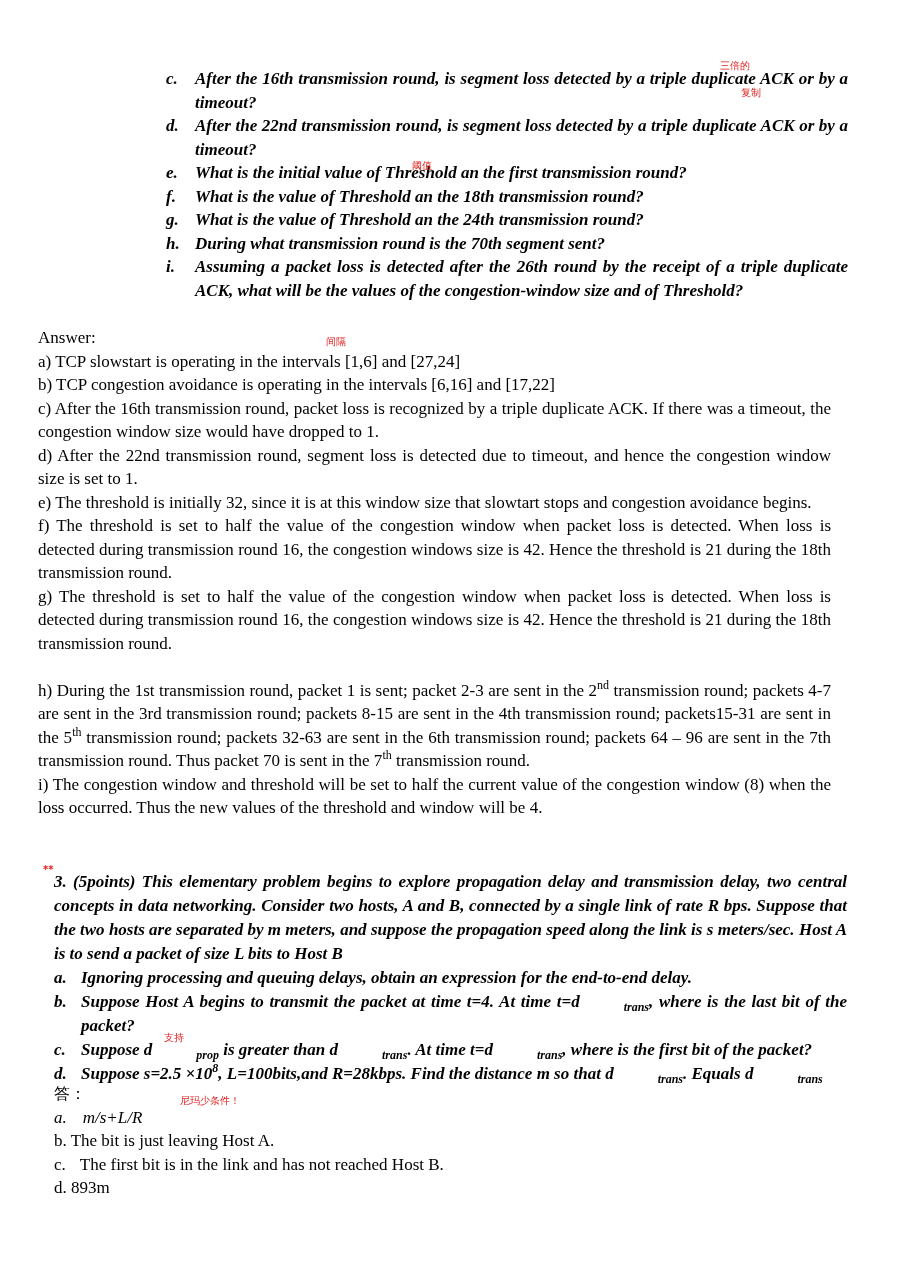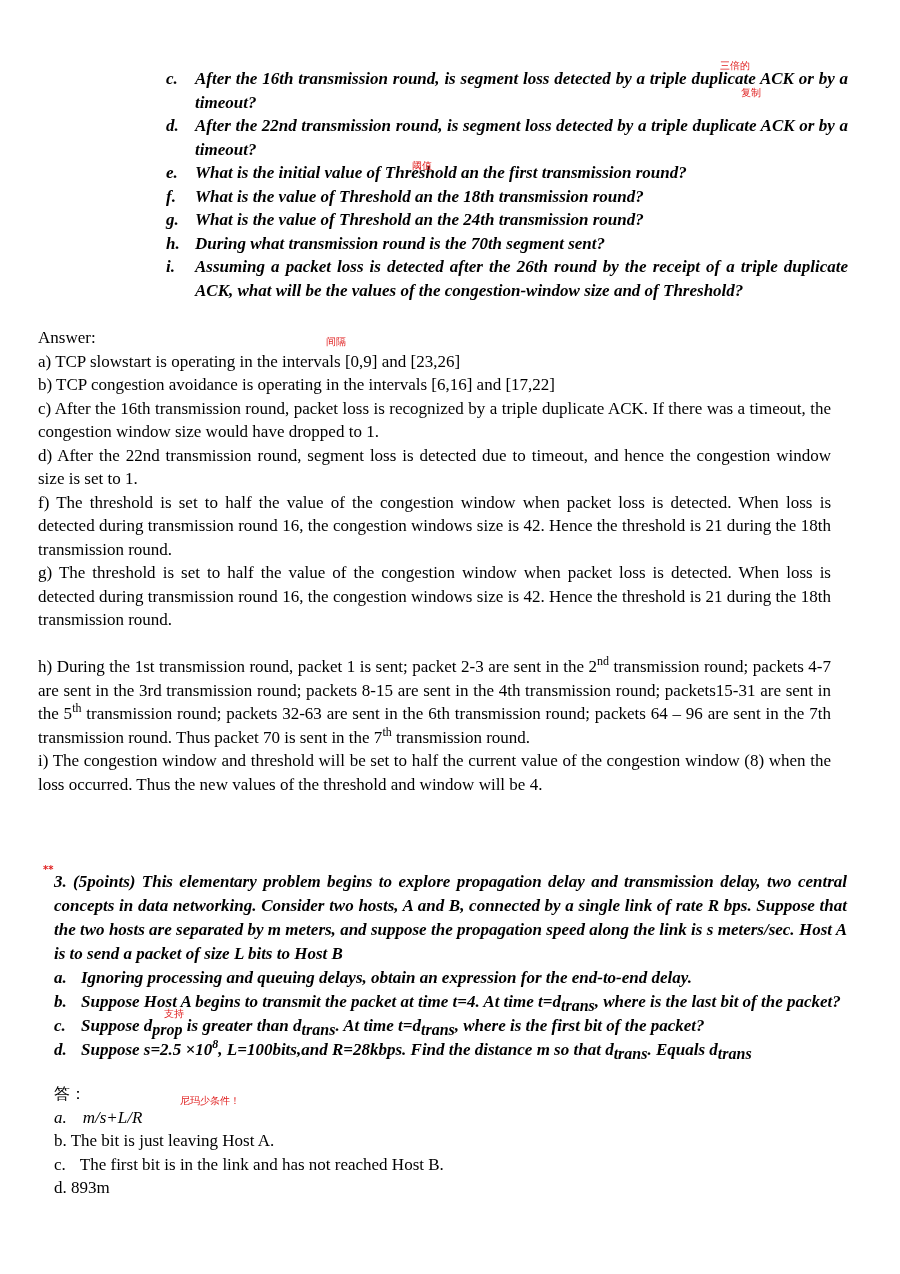--- a/index.html
+++ b/index.html
@@ -6,21 +6,21 @@
   body { width:900px; height:1274px; position:relative; overflow:hidden; color:#000; }
   .q { position:absolute; font-family:"Liberation Serif","DejaVu Serif",serif; font-weight:bold; font-style:italic; font-size:17px; line-height:23.5px; }
   .qlist { left:166px; width:682px; top:67px; }
   .qitem { display:flex; }
   .qlabel { width:29px; flex:none; }
   .qtext { flex:1; text-align:justify; }
   .ans { position:absolute; left:38px; width:793px; font-family:"Liberation Serif","DejaVu Serif",serif; font-size:17px; line-height:23.5px; text-align:justify; }
   .p { margin:0; }
   .note { position:absolute; font-family:"DejaVu Sans",sans-serif; color:#e02020; font-size:10px; line-height:12px; white-space:nowrap; }
   sup { font-size:12px; line-height:0; }
-  sub { font-size:16px; line-height:0; }
+  sub { font-size:12px; line-height:0;margin-left:44px; }
   .q3 { position:absolute; left:54px; width:793px; top:870px; font-family:"Liberation Serif","DejaVu Serif",serif; font-weight:bold; font-style:italic; font-size:17px; line-height:24px; }
   .q3 .head { text-align:justify; }
   .q3item { display:flex; }
   .q3label { width:27px; flex:none; }
   .q3text { flex:1; text-align:justify; }
   .ans3 { position:absolute; left:54px; top:1082px; font-family:"Liberation Serif","DejaVu Serif",serif; font-size:17px; line-height:23.5px; }
   .it { font-style:italic; }
   .stars { position:absolute; left:43px; top:864px; color:#e02020; font-family:"DejaVu Sans",sans-serif; font-size:10px; font-weight:bold; }
 </style>
 </head>
@@ -57,24 +57,25 @@
   </div>
 </div>
 
 <div class="note" style="left:720px; top:60px;">三倍的</div>
 <div class="note" style="left:741px; top:87px;">复制</div>
 <div class="note" style="left:412px; top:160px;text-align:center;">阈值</div>
 <div class="note" style="left:326px; top:336px;">间隔</div>
 
 <div class="ans" style="top:326px;">
   <p class="p">Answer:</p>
-  <p class="p">a) TCP slowstart is operating in the intervals [0,9] and [23,26]</p>
+  <p class="p">a) TCP slowstart is operating in the intervals [1,6] and [27,24]</p>
   <p class="p">b) TCP congestion avoidance is operating in the intervals [6,16] and [17,22]</p>
   <p class="p">c) After the 16th transmission round, packet loss is recognized by a triple duplicate ACK. If there was a timeout, the congestion window size would have dropped to 1.</p>
   <p class="p">d) After the 22nd transmission round, segment loss is detected due to timeout, and hence the congestion window size is set to 1.</p>
+  <p class="p">e) The threshold is initially 32, since it is at this window size that slowtart stops and congestion avoidance begins.</p>
   <p class="p">f) The threshold is set to half the value of the congestion window when packet loss is detected. When loss is detected during transmission round 16, the congestion windows size is 42. Hence the threshold is 21 during the 18th transmission round.</p>
   <p class="p">g) The threshold is set to half the value of the congestion window when packet loss is detected. When loss is detected during transmission round 16, the congestion windows size is 42. Hence the threshold is 21 during the 18th transmission round.</p>
   <p class="p" style="height:23.5px;"></p>
   <p class="p"><span>h) During the 1st transmission round, packet 1 is sent; packet 2-3 are sent in the 2</span><sup>nd</sup><span> transmission round; packets 4-7 are sent in the 3rd transmission round; packets 8-15 are sent in the 4th transmission round; packets15-31 are sent in the 5</span><sup>th</sup><span> transmission round; packets 32-63 are sent in the 6th transmission round; packets 64 – 96 are sent in the 7th transmission round. Thus packet 70 is sent in the 7</span><sup>th</sup><span> transmission round.</span></p>
   <p class="p">i) The congestion window and threshold will be set to half the current value of the congestion window (8) when the loss occurred. Thus the new values of the threshold and window will be 4.</p>
 </div>
 
 <div class="stars">**</div>
 <div class="q3">
   <div class="head">3. (5points) This elementary problem begins to explore propagation delay and transmission delay, two central concepts in data networking. Consider two hosts, A and B, connected by a single link of rate R bps. Suppose that the two hosts are separated by m meters, and suppose the propagation speed along the link is s meters/sec. Host A is to send a packet of size L bits to Host B</div>

